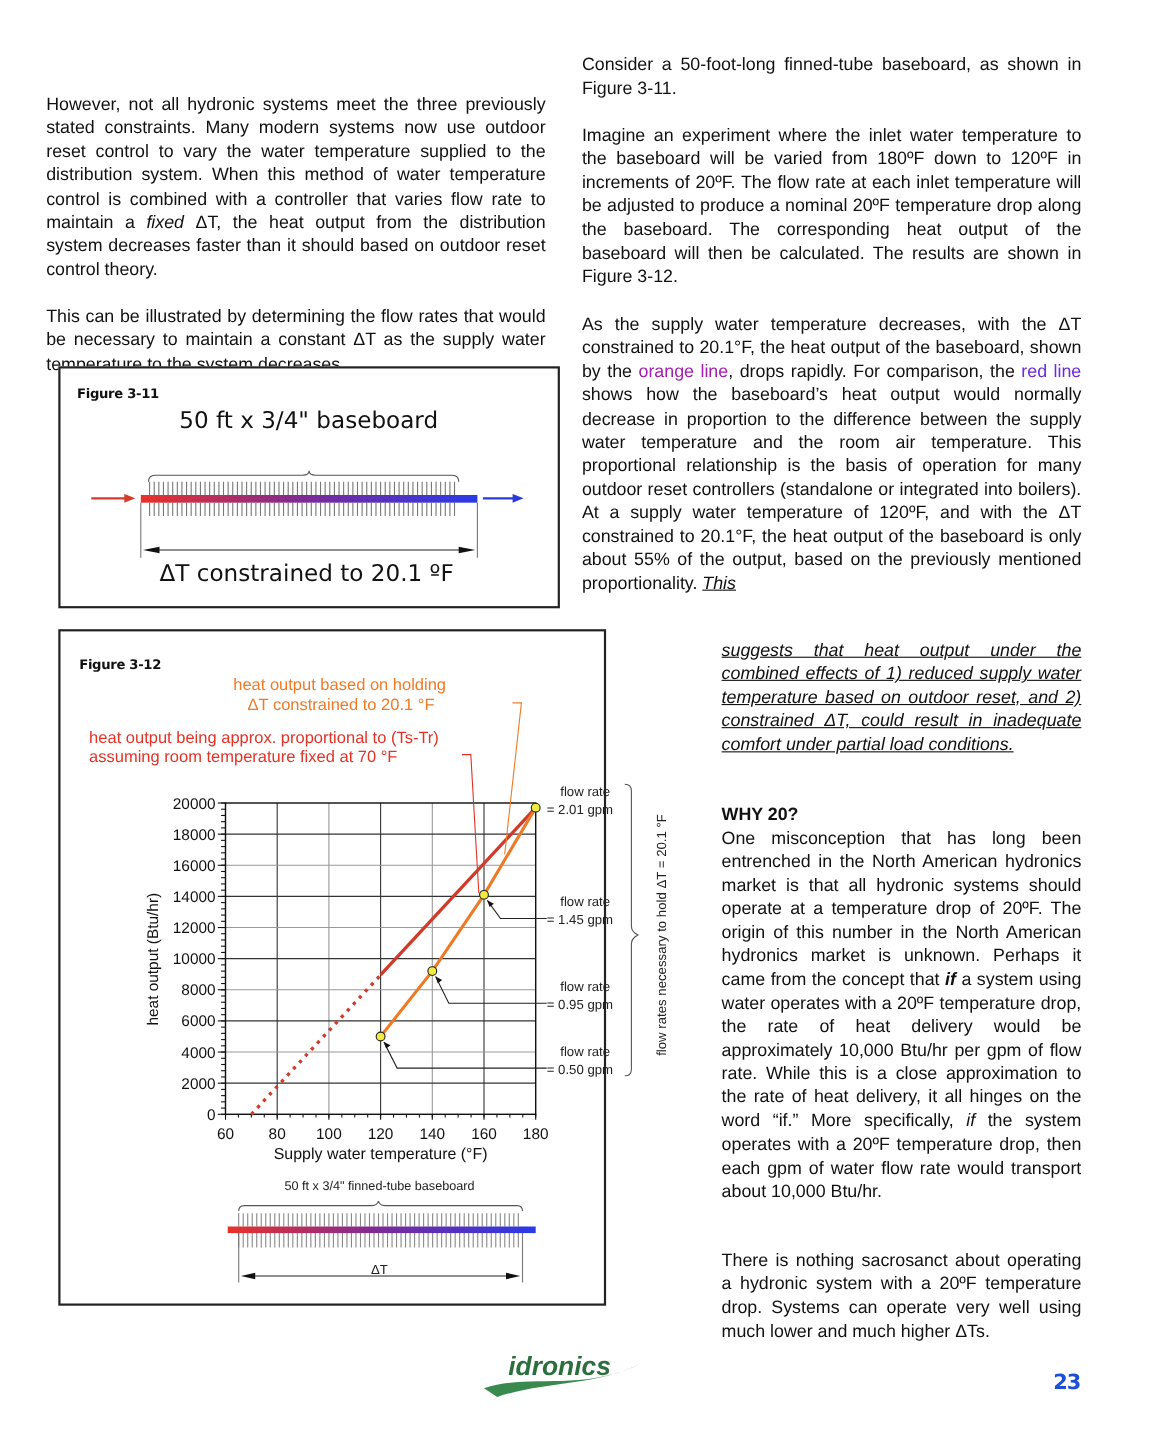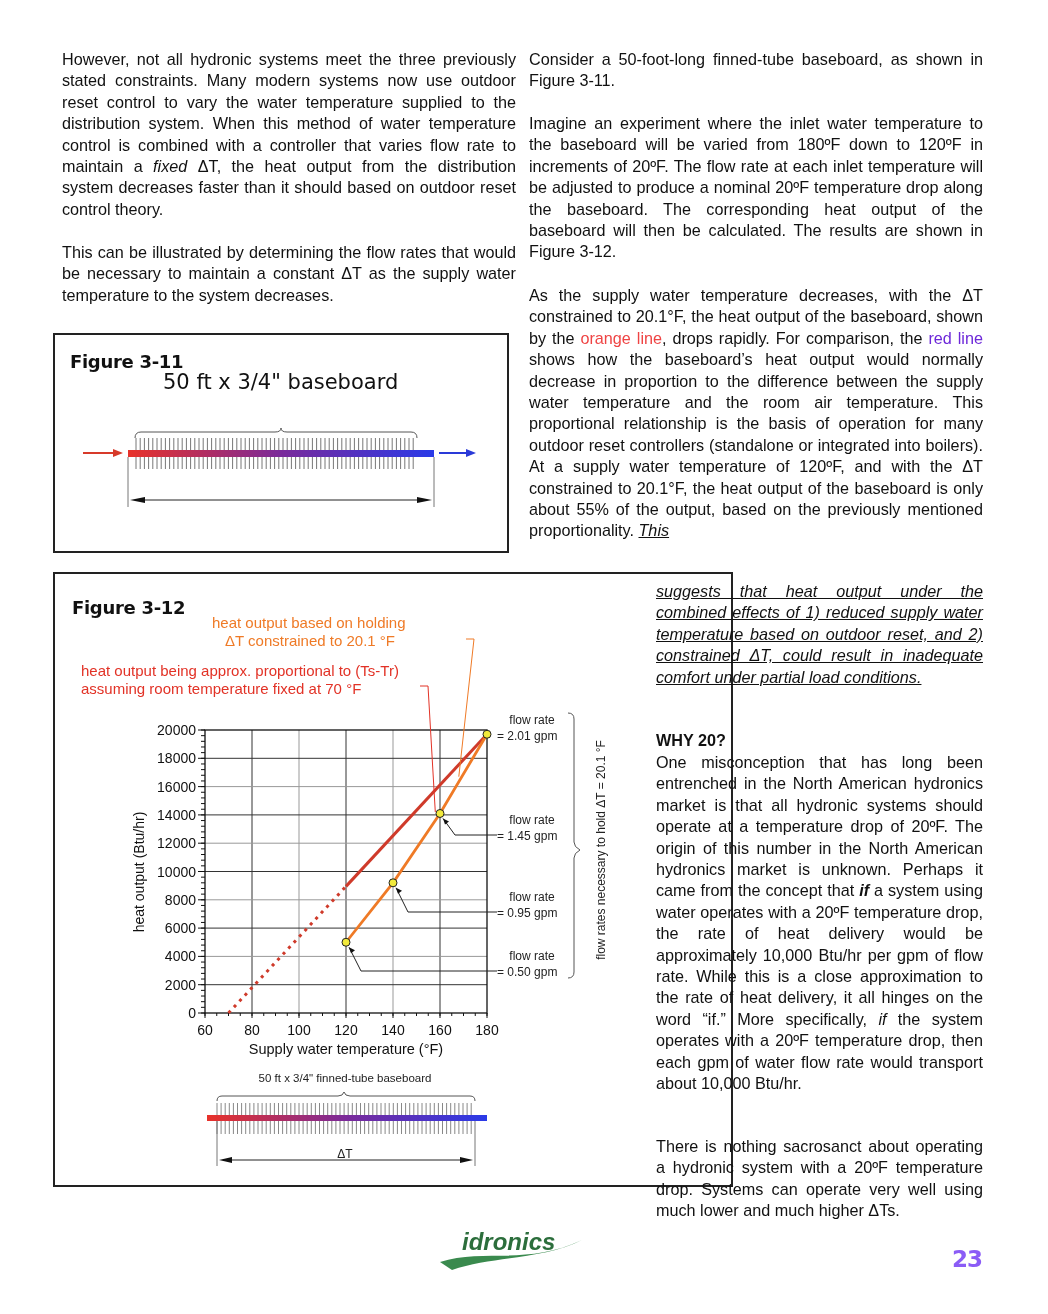--- a/index.html
+++ b/index.html
@@ -1,29 +1,29 @@
 <!DOCTYPE html>
 <html><head>
 <meta charset="utf-8">
 <style>
   html, body { margin:0; padding:0; background:#ffffff; }
   body { width:1048px; height:1314px; position:relative; overflow:hidden;
          font-family:"Liberation Sans", sans-serif; color:#111; }
   .para { position:absolute; font-size:16.2px; line-height:21.4px; text-align:justify; margin:0; }
-  .col-left { left:62px; width:454px; }
+  .col-left { left:42px; width:454px;margin-top:36px; }
   .col-right { left:529px; width:454px; }
   .col-narrow { left:656px; width:327px;margin-top:40px; }
-  .orange { color:#ef4444; }
+  .orange { color:#a21caf; }
   .red { color:#6d28d9; }
   .ul { text-decoration:underline; font-style:italic; }
   .fig-box { position:absolute; border:2px solid #222; background:#fff; box-sizing:border-box; }
-  .fig-label { position:absolute; font-family:"DejaVu Sans", sans-serif; font-weight:bold; font-size:18px; letter-spacing:-0.3px; }
+  .fig-label { position:absolute; font-family:"DejaVu Sans", sans-serif; font-weight:bold; font-size:12px; letter-spacing:-0.3px; }
   .bigtxt { position:absolute; font-family:"DejaVu Sans", sans-serif; font-size:21px; white-space:nowrap; }
   .annot { position:absolute; font-size:15px; line-height:18px; white-space:nowrap; }
-  .footer-num { position:absolute; right:66px; top:1246px; font-family:"DejaVu Sans", sans-serif; font-weight:bold; font-size:23px; color:#8b5cf6; letter-spacing:-1px; }
+  .footer-num { position:absolute; right:66px; top:1246px; font-family:"DejaVu Sans", sans-serif; font-weight:bold; font-size:19px; color:#1d4ed8; letter-spacing:-1px; }
   svg text { font-family:"Liberation Sans", sans-serif; }
   .h-why { font-weight:bold; }
 </style>
 </head>
 <body>
 
 <p class="para col-left" style="top:49px;"><span>However, not all hydronic systems meet the three previously stated constraints. Many modern systems now use outdoor reset control to vary the water temperature supplied to the distribution system. When this method of water temperature control is combined with a controller that varies flow rate to maintain a </span><i>fixed</i><span> ΔT, the heat output from the distribution system decreases faster than it should based on outdoor reset control theory.</span></p>
 <p class="para col-left" style="top:242px;">This can be illustrated by determining the flow rates that would be necessary to maintain a constant ΔT as the supply water temperature to the system decreases.</p>
 
 <div class="fig-box" style="left:53px; top:333px; width:456px; height:220px;">
@@ -178,23 +178,24 @@
     <line x1="28" y1="118" x2="62" y2="118" stroke="#d73a2a" stroke-width="2"></line>
     <polygon points="68,118 58,114 58,122" fill="#d73a2a"></polygon>
     <line x1="384" y1="118" x2="414" y2="118" stroke="#2a3ad8" stroke-width="2"></line>
     <polygon points="421,118 411,114 411,122" fill="#2a3ad8"></polygon>
     <line x1="73" y1="122" x2="73" y2="172" stroke="#777"></line>
     <line x1="379" y1="122" x2="379" y2="172" stroke="#777"></line>
     <line x1="82" y1="165" x2="370" y2="165" stroke="#222"></line>
     <polygon points="75,165 90,162 90,168" fill="#111"></polygon>
     <polygon points="377,165 362,162 362,168" fill="#111"></polygon>
   </svg>
+  <div class="bigtxt" style="left:90px; top:174px;">ΔT constrained to 20.1 ºF</div>
 </div>
 
-<div class="fig-box" style="left:53px; top:572px; width:680px; height:615px;">
+<div class="fig-box" style="left:53px; top:572px; width:498px; height:615px;">
   <div class="fig-label" style="left:17px; top:23px;">Figure 3-12</div>
   <div class="annot orange" style="left:157px; top:40px; color:#ef7a26;">heat output based on holding</div>
   <div class="annot orange" style="left:170px; top:58px; color:#ef7a26;">ΔT constrained to 20.1 °F</div>
   <div class="annot red" style="left:26px; top:88px; color:#e23226;">heat output being approx. proportional to (Ts-Tr)</div>
   <div class="annot red" style="left:26px; top:106px; color:#e23226;">assuming room temperature fixed at 70 °F</div>
 </div>
 
 <svg id="chart" width="1048" height="1314" style="position:absolute; left:0; top:0; pointer-events:none;">
   <defs>
     <linearGradient id="pipeGrad2" x1="0" x2="1" y1="0" y2="0">

